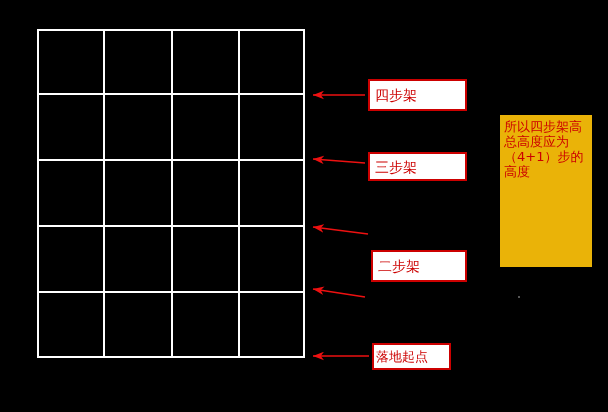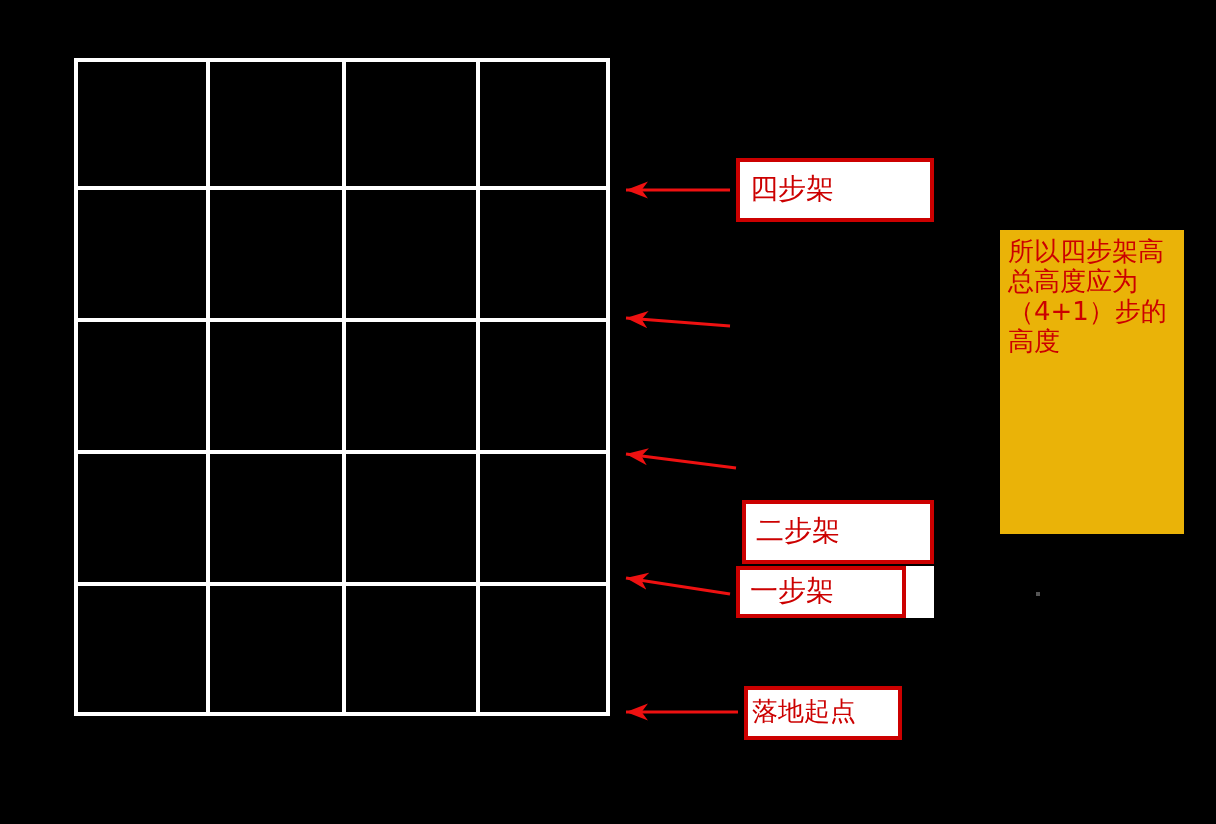--- a/index.html
+++ b/index.html
@@ -122,30 +122,30 @@
     <line x1="368" y1="234" x2="313" y2="227" stroke="#ee1111" stroke-width="1.6" marker-end="url(#ah)"></line>
     <line x1="365" y1="297" x2="313" y2="289" stroke="#ee1111" stroke-width="1.6" marker-end="url(#ah)"></line>
     <line x1="369" y1="356" x2="313" y2="356" stroke="#ee1111" stroke-width="1.6" marker-end="url(#ah)"></line>
   </svg>
 
   <div class="callout" style="left:368px; top:79px; width:99px; height:32px;">
     <div class="cbox" style="width:99px; height:32px;"></div>
     <div class="ctext">四步架</div>
   </div>
 
+  <div class="callout" style="left:368px; top:152px; width:99px; height:29px;">
+    <div class="cbox" style="width:99px; height:29px;"></div>
+    <div class="ctext">三步架</div>
+  </div>
 
   <div class="callout" style="left:371px; top:218px; width:96px; height:32px;margin-top:32px;">
     <div class="cbox" style="width:96px; height:32px;"></div>
     <div class="ctext">二步架</div>
   </div>
 
-  <div class="callout" style="left:368px; top:283px; width:99px; height:26px;">
-    <div class="cbox" style="width:85px; height:26px;"></div>
-    <div class="ctext">一步架</div>
-  </div>
 
   <div class="callout" style="left:372px; top:343px; width:79px; height:27px;align-items:center;">
     <div class="cbox" style="width:79px; height:27px;"></div>
     <div class="ctext" style="padding-left:4px; font-size:13px;">落地起点</div>
   </div>
 
   <div class="note-box">
     <div class="note-text">所以四步架高总高度应为（4+1）步的高度</div>
   </div>
   <div class="note-dot"></div>

